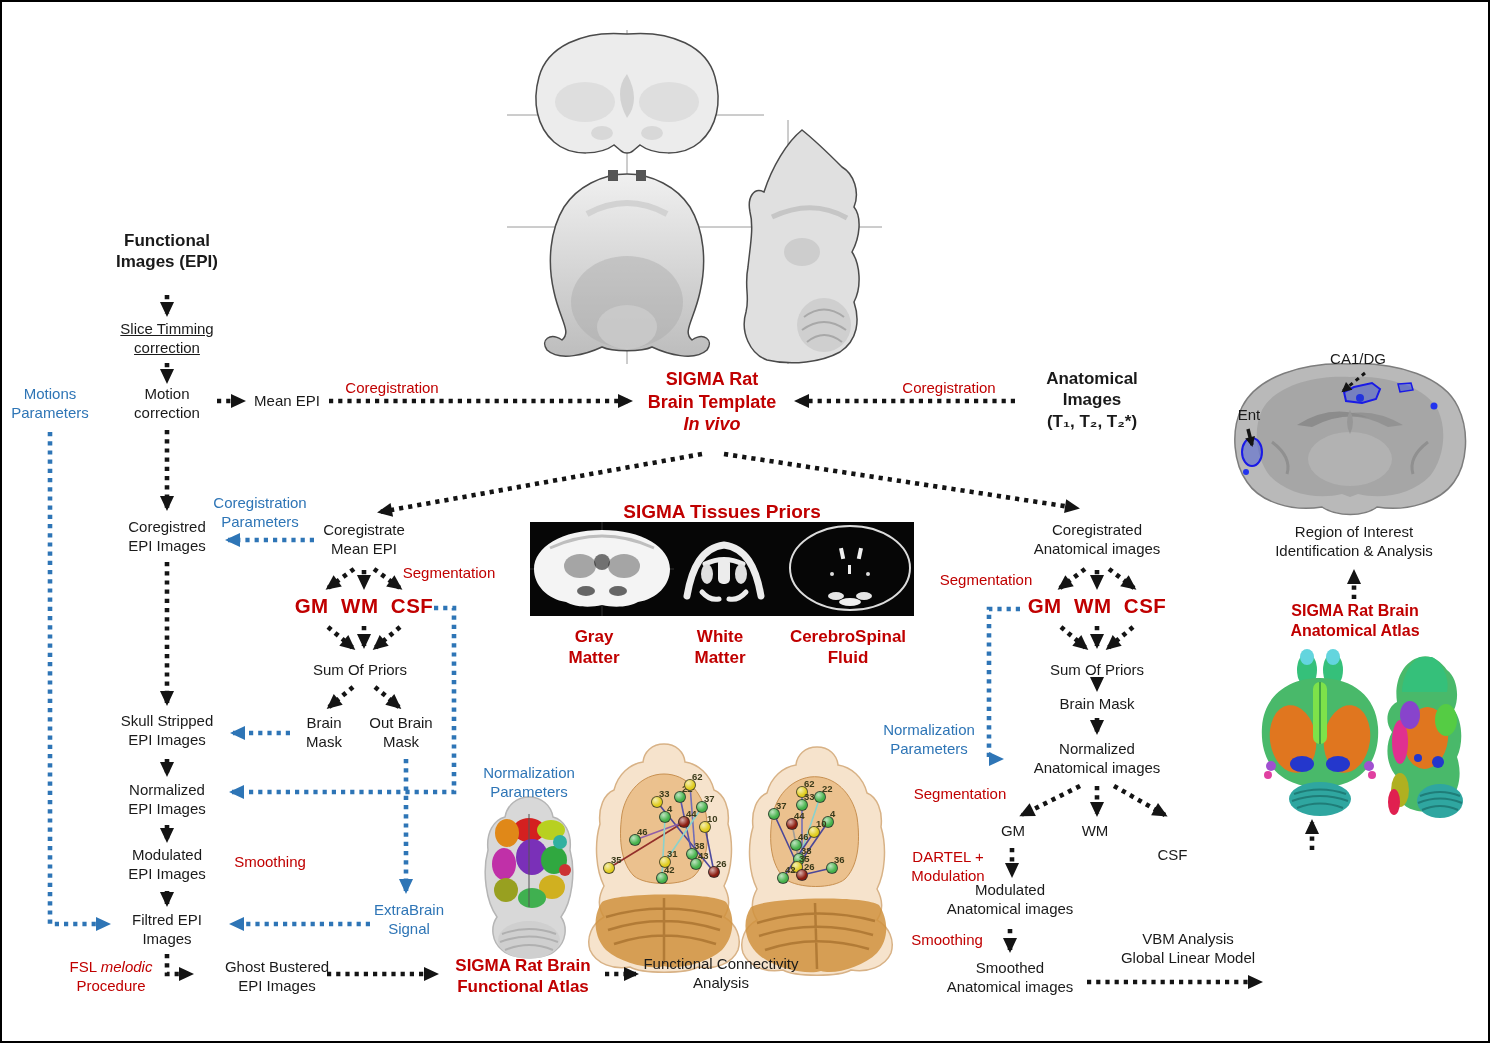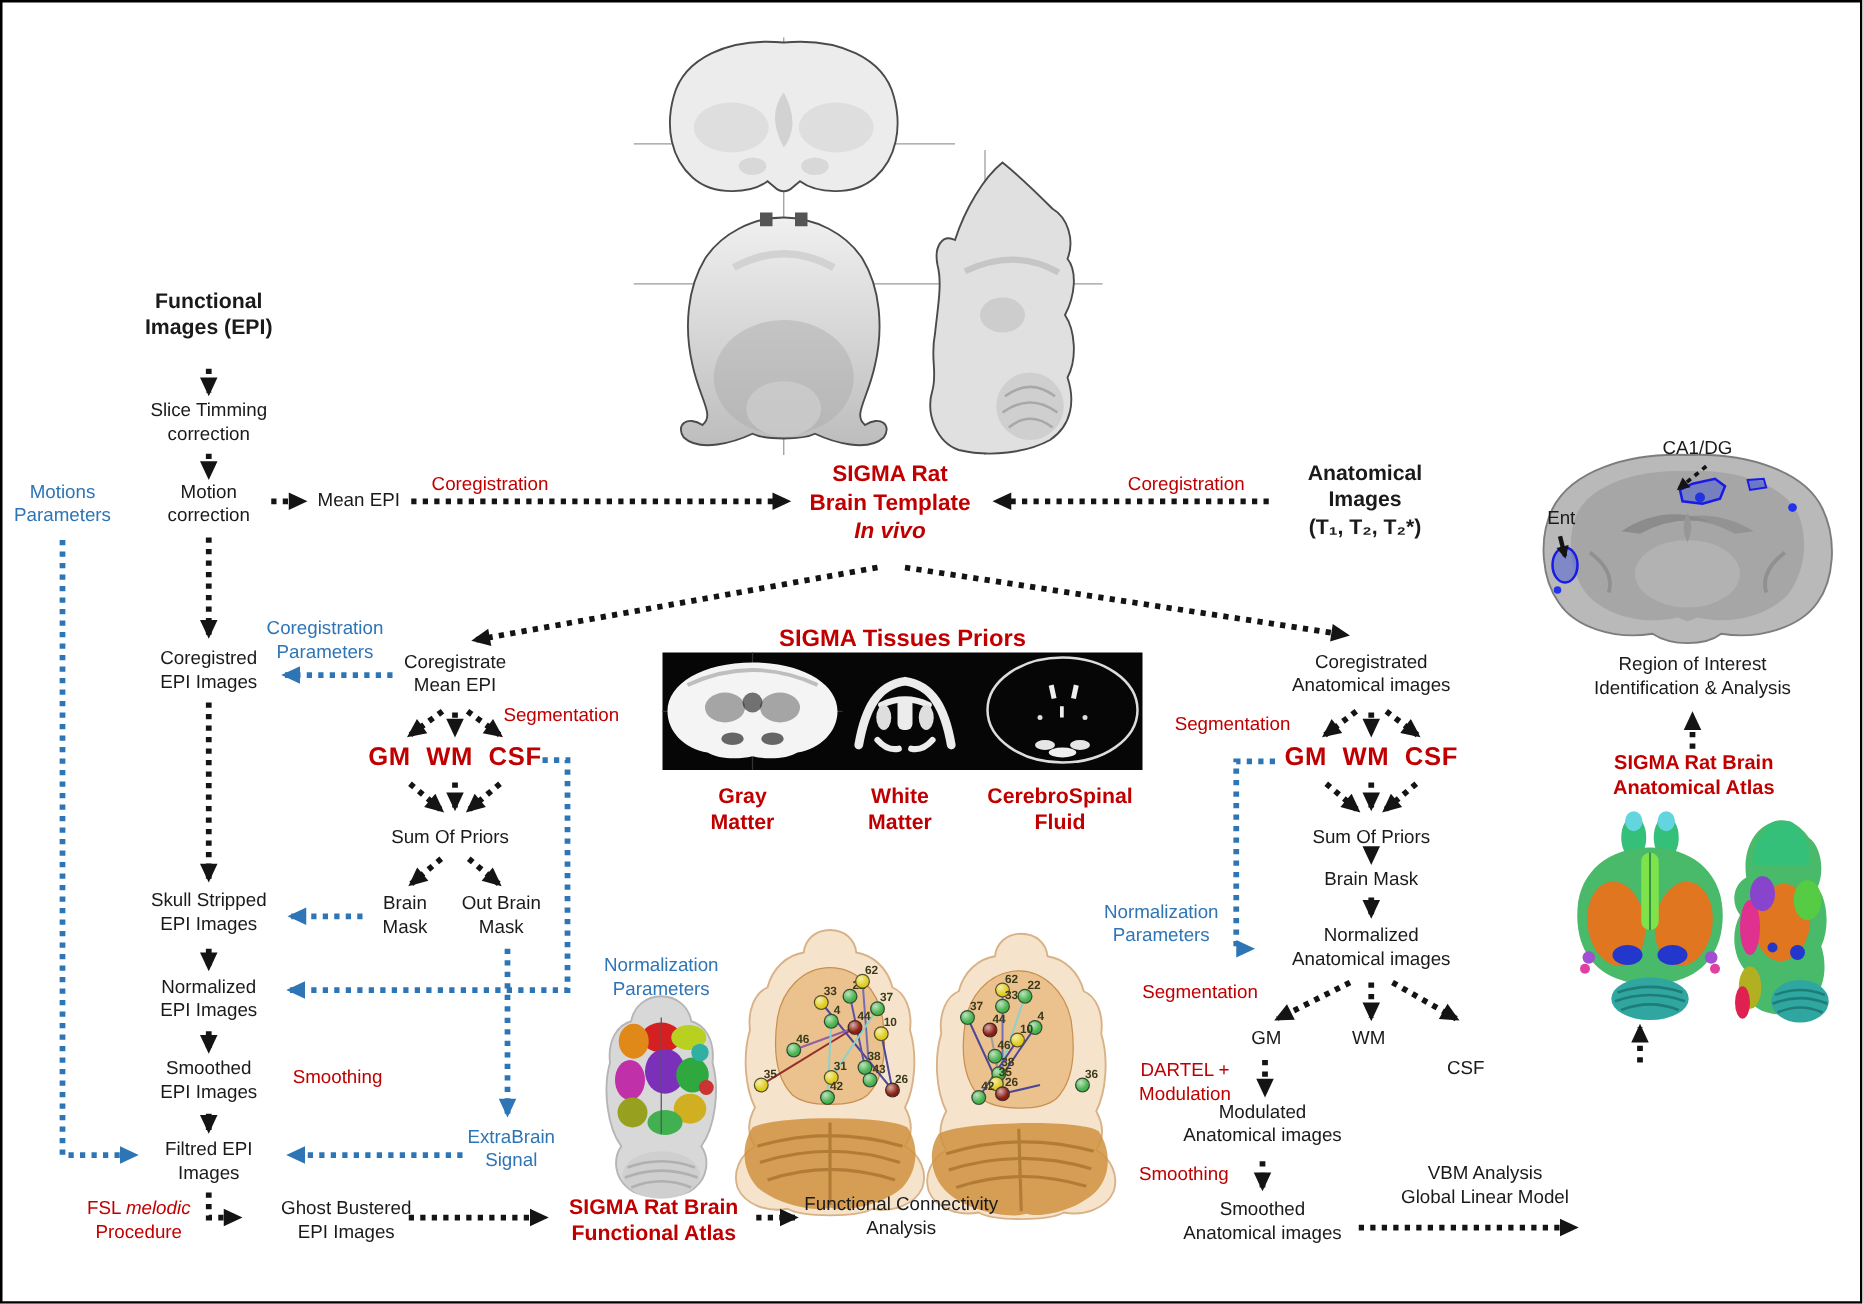--- a/index.html
+++ b/index.html
@@ -291,36 +291,36 @@
       <path d="M312,538 L226,538" marker-end="url(#mbl)"></path>
       <path d="M288,731 L231,731" marker-end="url(#mbl)"></path>
       <path d="M432,606 L452,606 L452,790 L230,790" marker-end="url(#mbl)"></path>
       <path d="M404,757 L404,889" marker-end="url(#mbl)"></path>
       <path d="M368,922 L230,922" marker-end="url(#mbl)"></path>
       <path d="M1018,607 L987,607 L987,757 L999,757" marker-end="url(#mbl)"></path>
     </g>
   </svg>
 
   <div class="lbl b s17" style="left:100px;top:228px;width:130px;">Functional Images (EPI)</div>
-  <div class="lbl" style="left:105px;top:318px;width:120px;">Slice Timming correction</div>
+  <div class="lbl" style="left:105px;top:318px;width:120px;text-decoration:underline;">Slice Timming correction</div>
   <div class="lbl" style="left:120px;top:383px;width:90px;">Motion correction</div>
   <div class="lbl blue" style="left:7px;top:383px;width:82px;">Motions Parameters</div>
   <div class="lbl nw" style="left:245px;top:390px;width:80px;">Mean EPI</div>
   <div class="lbl red nw" style="left:335px;top:377px;width:110px;">Coregistration</div>
   <div class="lbl blue" style="left:208px;top:492px;width:100px;">Coregistration Parameters</div>
   <div class="lbl" style="left:117px;top:516px;width:96px;">Coregistred EPI Images</div>
   <div class="lbl" style="left:314px;top:519px;width:96px;">Coregistrate Mean EPI</div>
   <div class="lbl red nw" style="left:392px;top:562px;width:110px;">Segmentation</div>
   <div class="lbl red b s21 pre" style="left:282px;top:591px;width:160px;">GM  WM  CSF</div>
   <div class="lbl nw" style="left:303px;top:659px;width:110px;">Sum Of Priors</div>
   <div class="lbl" style="left:294px;top:712px;width:56px;">Brain Mask</div>
   <div class="lbl" style="left:363px;top:712px;width:72px;">Out Brain Mask</div>
   <div class="lbl" style="left:112px;top:710px;width:106px;">Skull Stripped EPI Images</div>
   <div class="lbl" style="left:120px;top:779px;width:90px;">Normalized EPI Images</div>
-  <div class="lbl" style="left:120px;top:844px;width:90px;">Smoothed EPI Images</div>
+  <div class="lbl" style="left:120px;top:844px;width:90px;">Modulated EPI Images</div>
   <div class="lbl red nw" style="left:223px;top:851px;width:90px;">Smoothing</div>
   <div class="lbl" style="left:122px;top:909px;width:86px;">Filtred EPI Images</div>
   <div class="lbl blue" style="left:366px;top:899px;width:82px;">ExtraBrain Signal</div>
   <div class="lbl blue" style="left:474px;top:762px;width:106px;">Normalization Parameters</div>
   <div class="lbl red" style="left:55px;top:956px;width:108px;">
     <span class="ln nw"><span>FSL</span> <span class="i">melodic</span></span>
     <span class="ln">Procedure</span>
   </div>
   <div class="lbl" style="left:220px;top:956px;width:110px;">Ghost Bustered EPI Images</div>
 
@@ -438,21 +438,21 @@
       </div>
       <div class="node g" style="left: 797px; top: 857px;">
         <span>38</span>
       </div>
       <div class="node y" style="left: 795px; top: 865px;">
         <span>35</span>
       </div>
       <div class="node r" style="left: 800px; top: 873px;">
         <span>26</span>
       </div>
-      <div class="node g" style="left: 830px; top: 866px; margin-left: 34px;">
+      <div class="node g" style="left: 830px; top: 866px;">
         <span>36</span>
       </div>
       <div class="node g" style="left: 781px; top: 876px;">
         <span>42</span>
       </div>
     </div>
 
 </div>
 
 </body></html>

